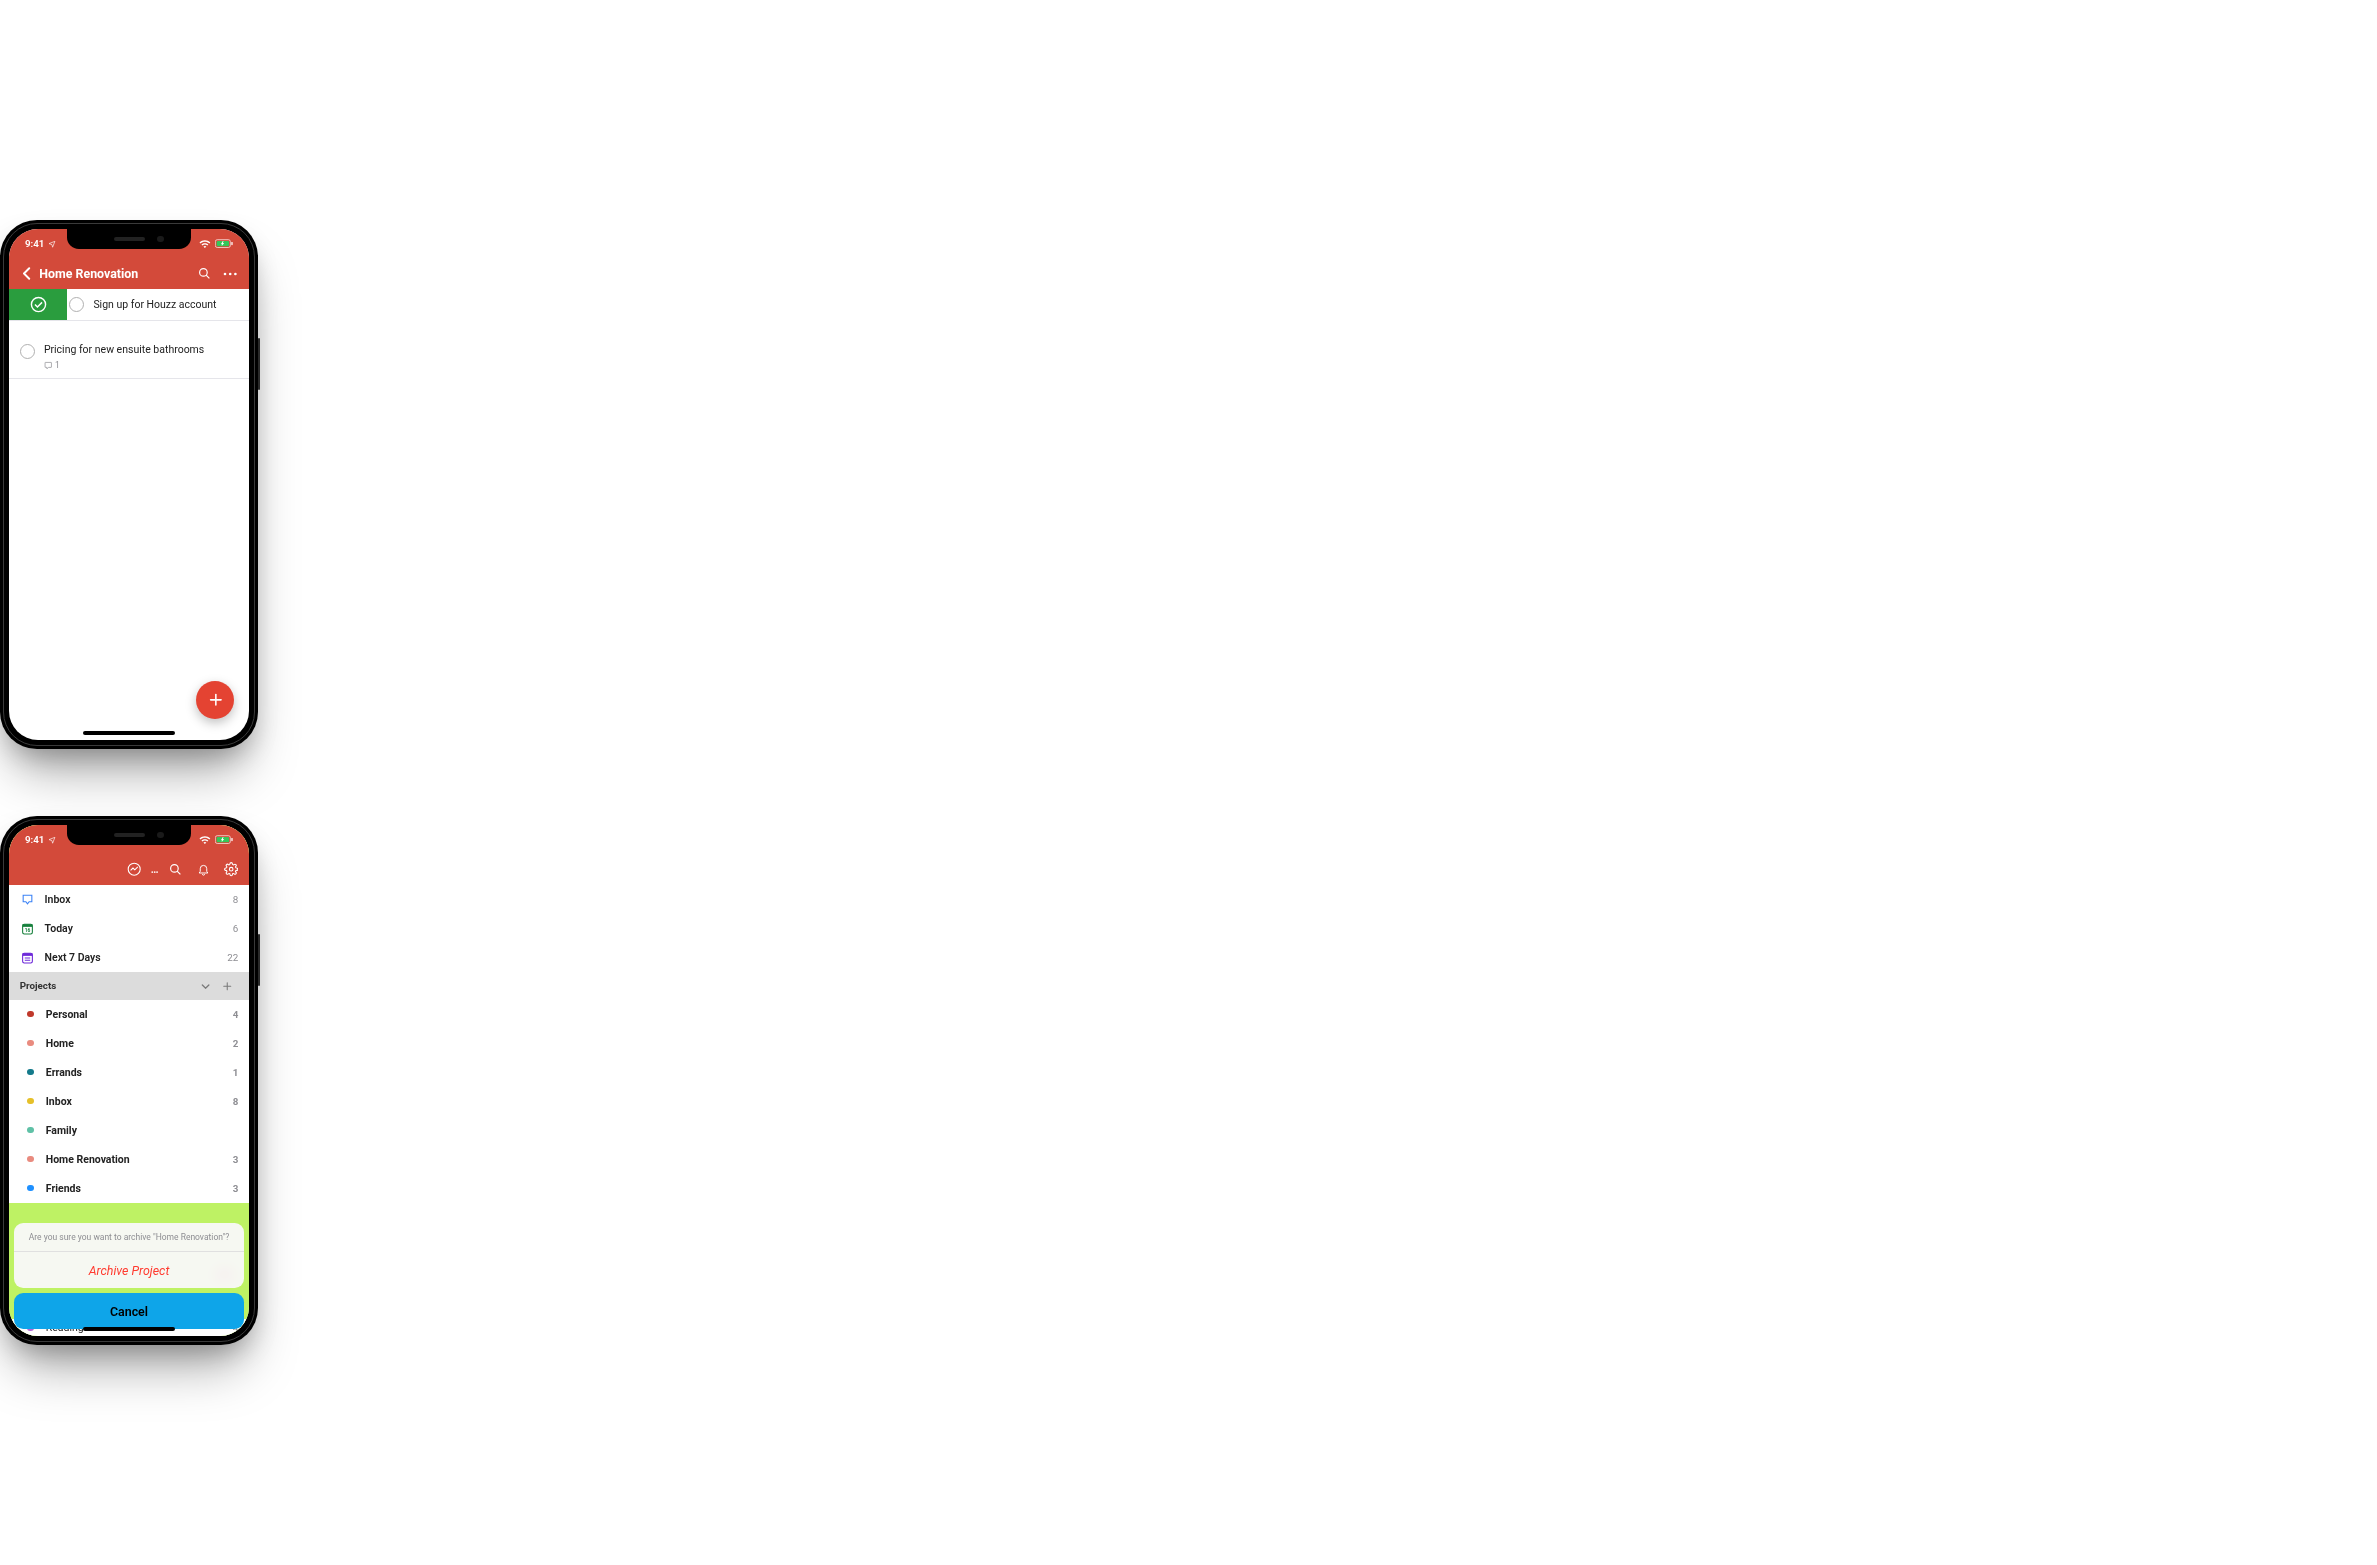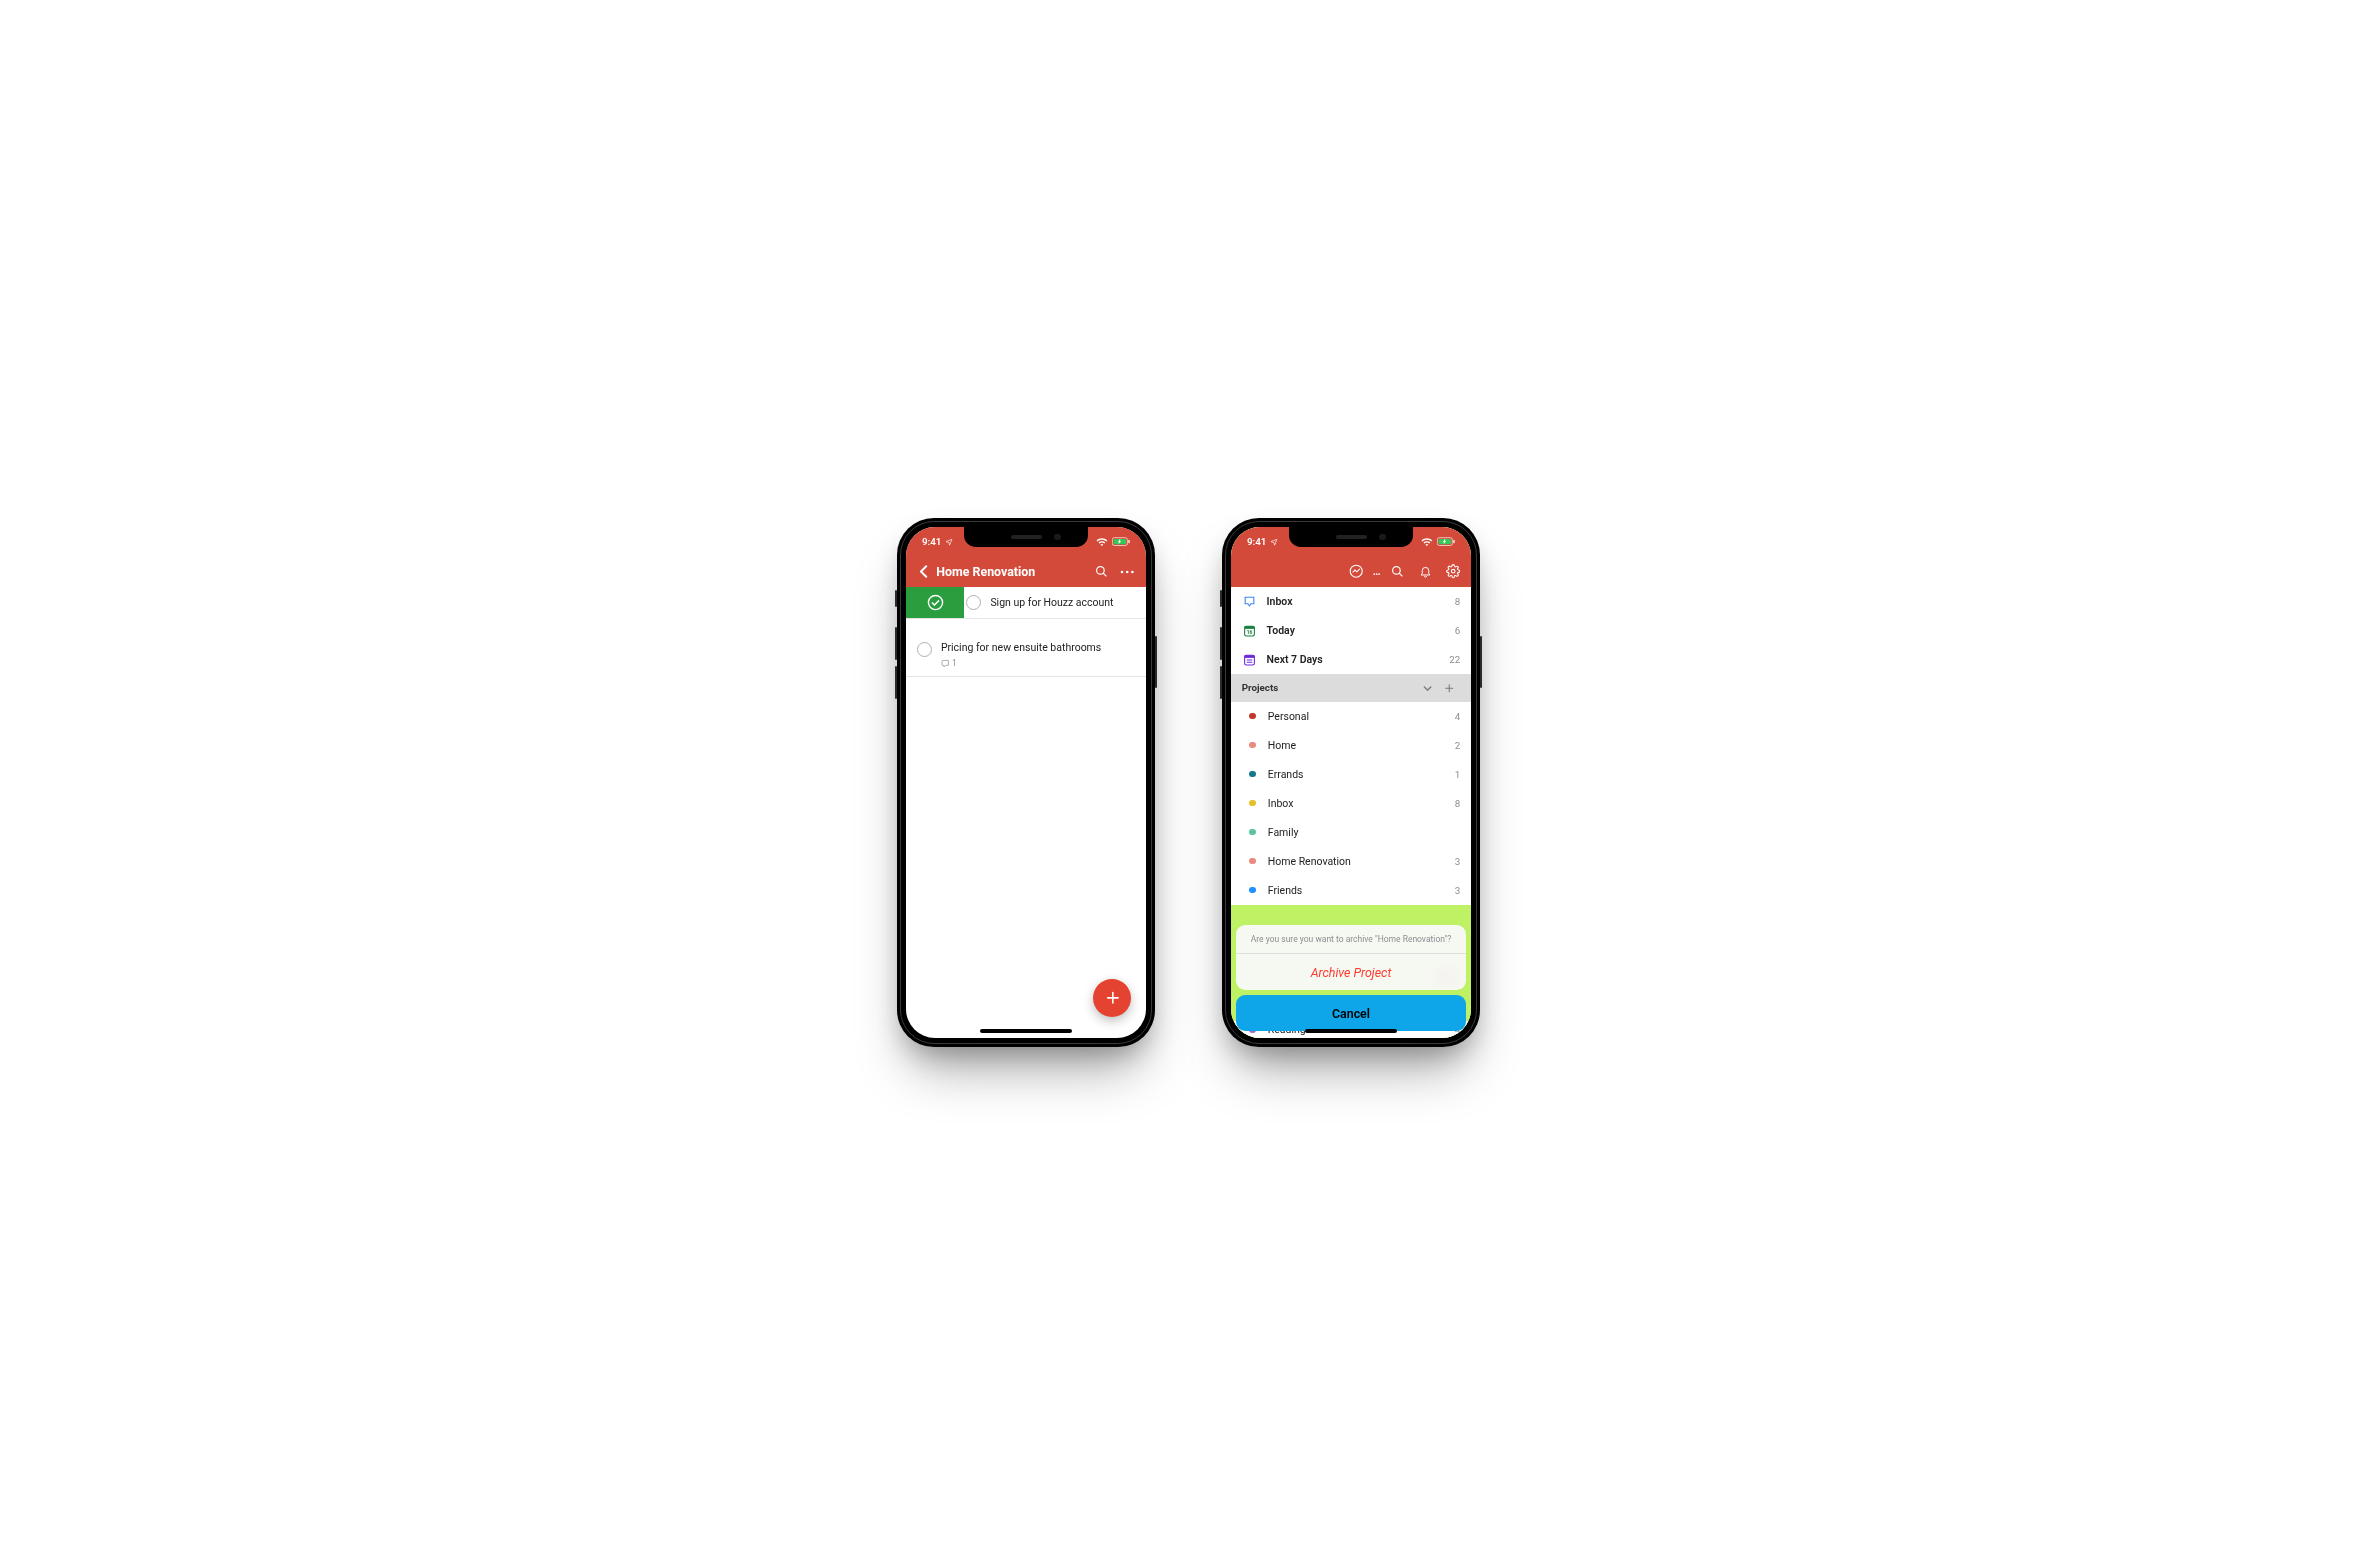--- a/index.html
+++ b/index.html
@@ -9,21 +9,21 @@
     --text:#222;
     --muted:#8e8e93;
     --divider:#e5e5ea;
     --sheet-bg:#f2f2f2;
     --shadow: 0 33px 52px -13px rgba(0,0,0,0.35), 0 13px 26px -7.9px rgba(0,0,0,0.25);
   }
   html,body{margin:0;padding:0;background:#fff;font-family:-apple-system,BlinkMacSystemFont,"Segoe UI",Roboto,Helvetica,Arial,sans-serif;}
   body{height:100vh;}
   .stage{
     width:100%;height:100%;
-    display:flex;align-items:center;justify-content:center;gap:67px;
+    display:flex;justify-content:center;gap:67px;flex-direction:column;
   }
   
   .phone{
     width:258px;height:529px;
     border-radius:37px;
     background:#000;
     box-shadow:var(--shadow);
     position:relative;
     padding:9.2px;
     box-sizing:border-box;
@@ -101,21 +101,21 @@
   .content2{position:absolute;inset:0;padding-top:60px;background:#bef264;}
   .filter-row{display:flex;align-items:center;height:29px;padding:0 10.5px;border-bottom:0;background:#fff;}
   .filter-row .icon{width:15.7px;display:flex;align-items:center;justify-content:center;margin-right:9.2px;}
   .filter-row .label{font-size:10.5px;color:var(--text);font-weight:600;flex:1;}
   .filter-row .count{font-size:9.8px;color:var(--muted);}
   .section-header{
     height:27.5px;background:#dcdcdc;display:flex;align-items:center;padding:0 10.5px;color:#333;font-weight:700;font-size:9.8px;
   }
   .section-header .spacer{flex:1;}
   .section-header .chev, .section-header .plus{width:22px;display:flex;align-items:center;justify-content:center;color:#7a7a7a;}
-  .project-row{display:flex;align-items:center;height:29px;padding:0 10.5px 0 18.3px;background:#fff;}
+  .project-row{display:flex;align-items:center;height:29px;padding:0 10.5px 0 18.3px;background:#fff;font-weight:bold;}
   .project-row .dot{width:6.5px;height:6.5px;border-radius:50%;margin-right:11.8px;flex-shrink:0;}
   .project-row .label{font-size:10.5px;color:var(--text);flex:1;}
   .project-row .count{font-size:9.8px;color:var(--muted);}
 
   
   .sheet-stack{position:absolute;left:5.2px;right:5.2px;bottom:6.5px;z-index:35;display:flex;flex-direction:column;gap:5.2px;}
   .sheet{background:rgba(248,248,248,0.96);border-radius:9.2px;overflow:hidden;backdrop-filter:blur(5.2px);}
   .sheet .msg{font-size:8.5px;color:var(--muted);text-align:center;padding:9.2px 10.5px;border-bottom:0.7px solid #e0e0e0;}
   .sheet .action{font-size:12.4px;color:#ff3b30;text-align:center;padding:10.5px 0;font-style:italic;}
   .sheet-cancel{background:#0ea5e9;border-radius:9.2px;text-align:center;padding:10.5px 0;font-size:12.4px;font-weight:600;color:#0066ff;}

